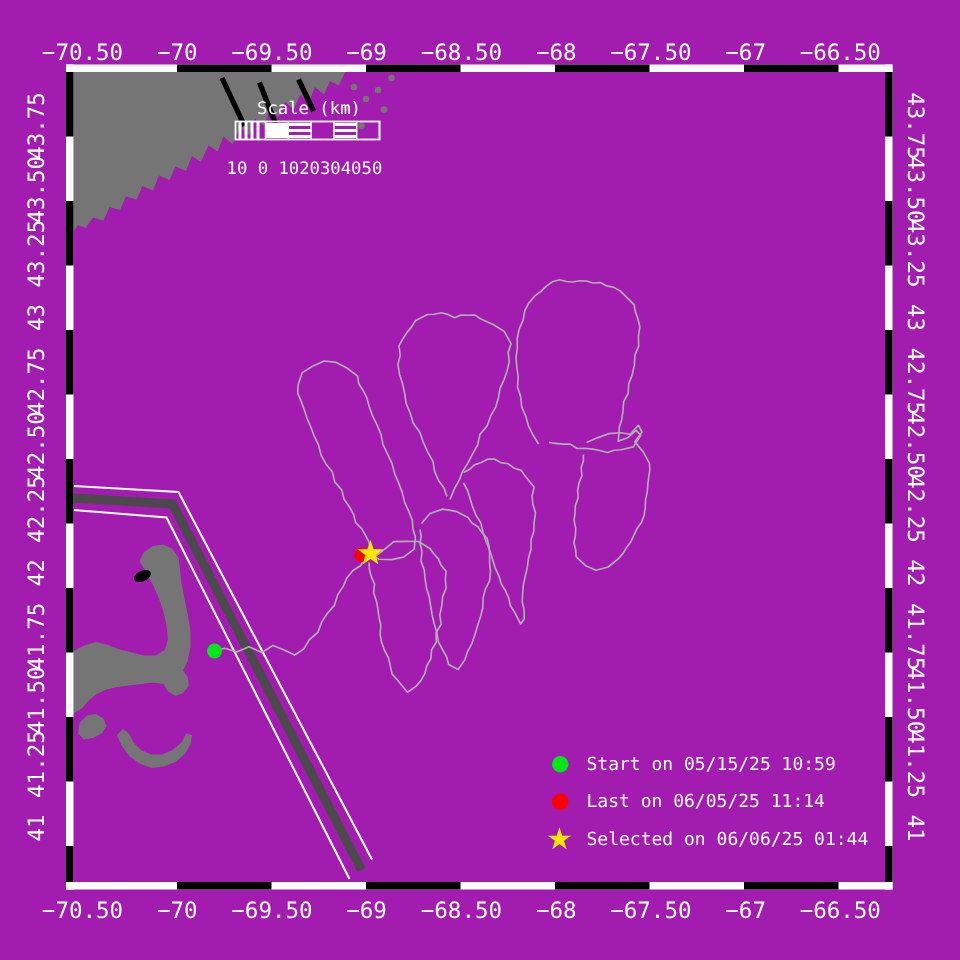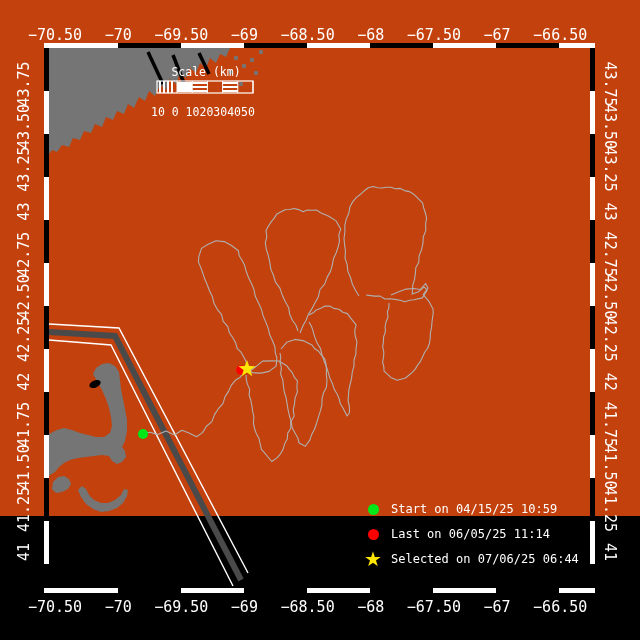--- a/index.html
+++ b/index.html
@@ -1,16 +1,16 @@
 <!DOCTYPE html>
 <html><head>
 <meta charset="utf-8">
 <style>
   html,body{margin:0;padding:0;background:#000;width:640px;height:640px;overflow:hidden;}
-  .stage{position:relative;width:640px;height:516px;background:#c2410c;
+  .stage{position:relative;width:640px;height:640px;background:#a21caf;
          font-family:"DejaVu Sans Mono","Liberation Mono",monospace;}
   svg text{fill:#fff;font-family:"DejaVu Sans Mono","Liberation Mono",monospace;}
   .t-axis{font-size:15px;}
   .t-scale{font-size:11.5px;}
   .legend{position:absolute;left:0;top:0;width:640px;height:640px;pointer-events:none;}
   .legend-row{position:absolute;left:361px;height:20px;display:flex;align-items:center;}
   .legend-row.r0{top:499px;}
   .legend-row.r1{top:524px;}
   .legend-row.r2{top:549px;}
   .mk{width:24px;height:20px;display:flex;align-items:center;justify-content:center;flex:none;}
@@ -136,28 +136,28 @@
         <line x1="252.99999999999994" y1="81" x2="252.99999999999994" y2="93" stroke="#ffffff" stroke-width="1"></line>
         <rect x="157" y="81" width="95.99999999999994" height="12" fill="none" stroke="#ffffff" stroke-width="1.2"></rect>
       </g>
   </svg>
 
   <div class="legend">
     <div class="legend-row r0">
       <span class="mk">
           <span class="dot" id="lg-dot-0" style="background: rgb(0, 232, 24);"></span>
         </span>
-      <span class="legend-label">Start on 04/15/25 10:59</span>
+      <span class="legend-label">Start on 05/15/25 10:59</span>
     </div>
     <div class="legend-row r1">
       <span class="mk">
           <span class="dot" id="lg-dot-1" style="background: rgb(255, 0, 0);"></span>
         </span>
       <span class="legend-label">Last on 06/05/25 11:14</span>
     </div>
     <div class="legend-row r2">
       <span class="mk">
           <span class="star-glyph" id="lg-star" style="color: rgb(255, 230, 0);">★</span>
         </span>
-      <span class="legend-label">Selected on 07/06/25 06:44</span>
+      <span class="legend-label">Selected on 06/06/25 01:44</span>
     </div>
   </div>
 </div>
 
 </body></html>

